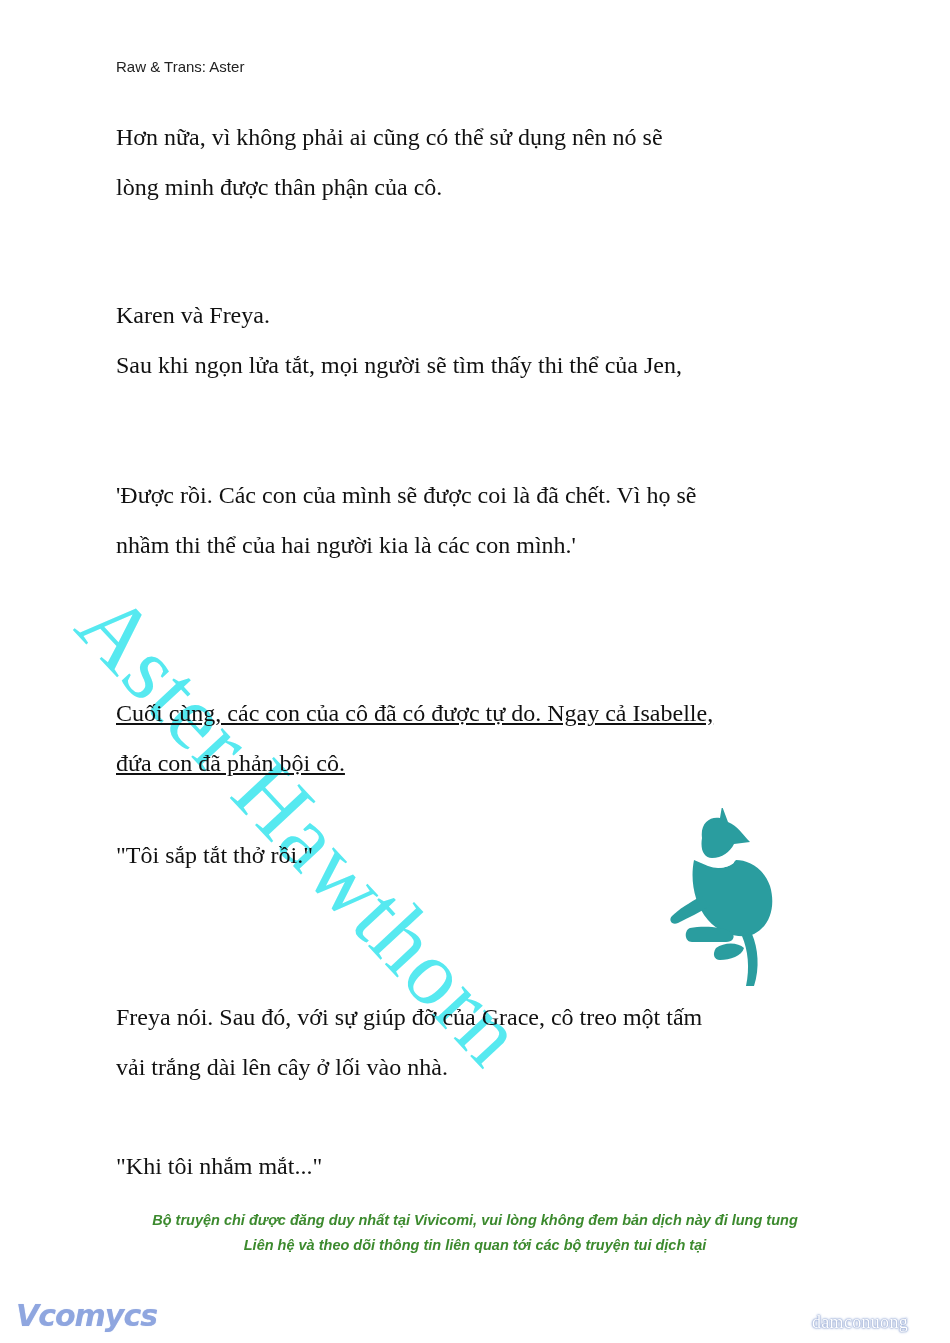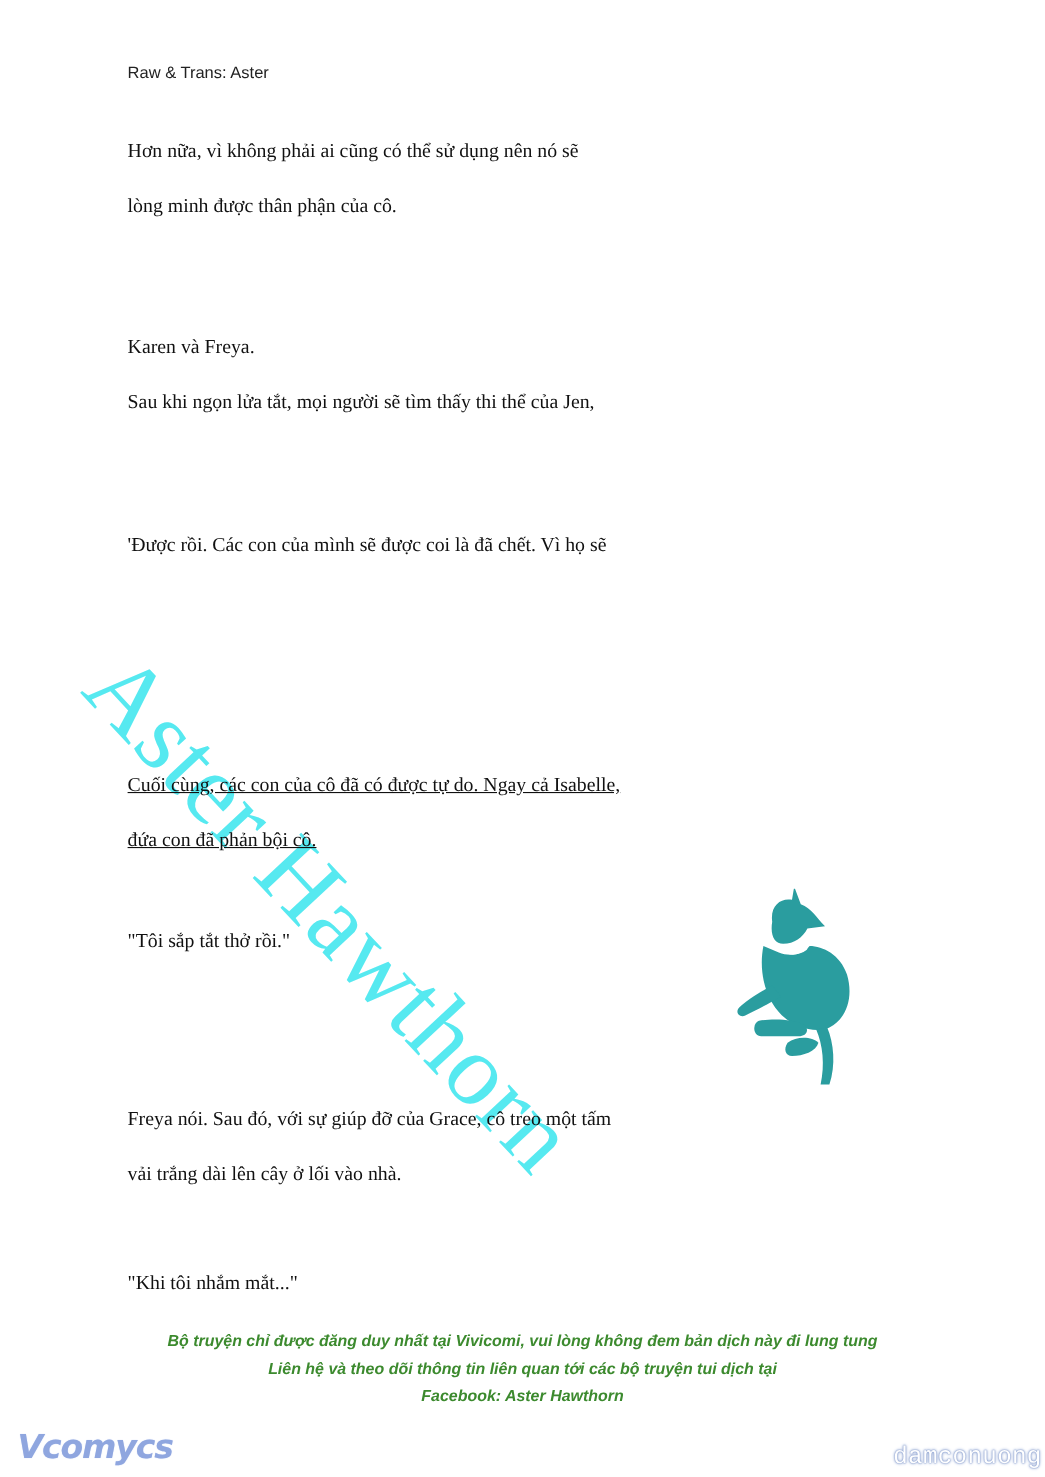--- a/index.html
+++ b/index.html
@@ -26,21 +26,21 @@
       top: 58px;
       font-family: "Liberation Sans", sans-serif;
       font-size: 15px;
       color: #222222;
       z-index: 3;
     }
     .para {
       position: absolute;
       left: 116px;
       font-family: "Liberation Serif", serif;
-      font-size: 18px;
+      font-size: 24px;
       color: #111111;
       line-height: 50px;
       z-index: 3;
       white-space: nowrap;
     }
     .para .line { display: block; }
     .watermark {
       position: absolute;
       left: 95px;
       top: 555px;
@@ -87,22 +87,22 @@
       font-size: 30px;
       color: #8fa6df;
       letter-spacing: -1px;
       z-index: 3;
       text-shadow: 0 0 1px #c8d4f3;
     }
     .site-watermark {
       position: absolute;
       left: 812px;
       top: 1312px;
-      font-family: Liberation Mono, monospace;
-      font-size: 22px;
+      font-family: Liberation Serif, serif;
+      font-size: 18px;
       color: #ffffff;
       z-index: 3;
       text-shadow: 0 0 3px #8aa0d0, 0 0 2px #8aa0d0, 0 0 1px #6b84bf;
       letter-spacing: 0.3px;
     }
   </style>
 </head>
 <body>
 
 <div class="page">
@@ -114,20 +114,21 @@
     <span class="line">lòng minh được thân phận của cô.</span>
   </div>
 
   <div class="para" style="top:290px;">
     <span class="line">Karen và Freya.</span>
     <span class="line">Sau khi ngọn lửa tắt, mọi người sẽ tìm thấy thi thể của Jen,</span>
   </div>
 
   <div class="para" style="top:470px;font-family:Liberation Serif, serif;">
     <span class="line">'Được rồi. Các con của mình sẽ được coi là đã chết. Vì họ sẽ</span>
+    <span class="line">nhầm thi thể của hai người kia là các con mình.'</span>
   </div>
 
   <div class="para" style="top:688px;text-decoration:underline;">
     <span class="line">Cuối cùng, các con của cô đã có được tự do. Ngay cả Isabelle,</span>
     <span class="line">đứa con đã phản bội cô.</span>
   </div>
 
   <div class="para" style="top:830px;">
     <span class="line">"Tôi sắp tắt thở rồi."</span>
   </div>
@@ -157,20 +158,19 @@
 
       <path d="M92 128 C98 142 100 160 96 178 L104 178 C110 160 108 140 102 126 Z"></path>
     </g>
 
     <path d="M56 52 C62 58 74 60 82 54" stroke="#ffffff" stroke-width="4" fill="none" stroke-linecap="round"></path>
   </svg>
 
   <div class="footer-notice">
     <span class="line">Bộ truyện chỉ được đăng duy nhất tại Vivicomi, vui lòng không đem bản dịch này đi lung tung</span>
     <span class="line">Liên hệ và theo dõi thông tin liên quan tới các bộ truyện tui dịch tại</span>
-    <span class="line">Facebook: Aster Hawthorn</span>
   </div>
 
   <div class="vcomycs-logo">Vcomycs</div>
 
   <div class="site-watermark">damconuong</div>
 
 </div>
 
 </body></html>

